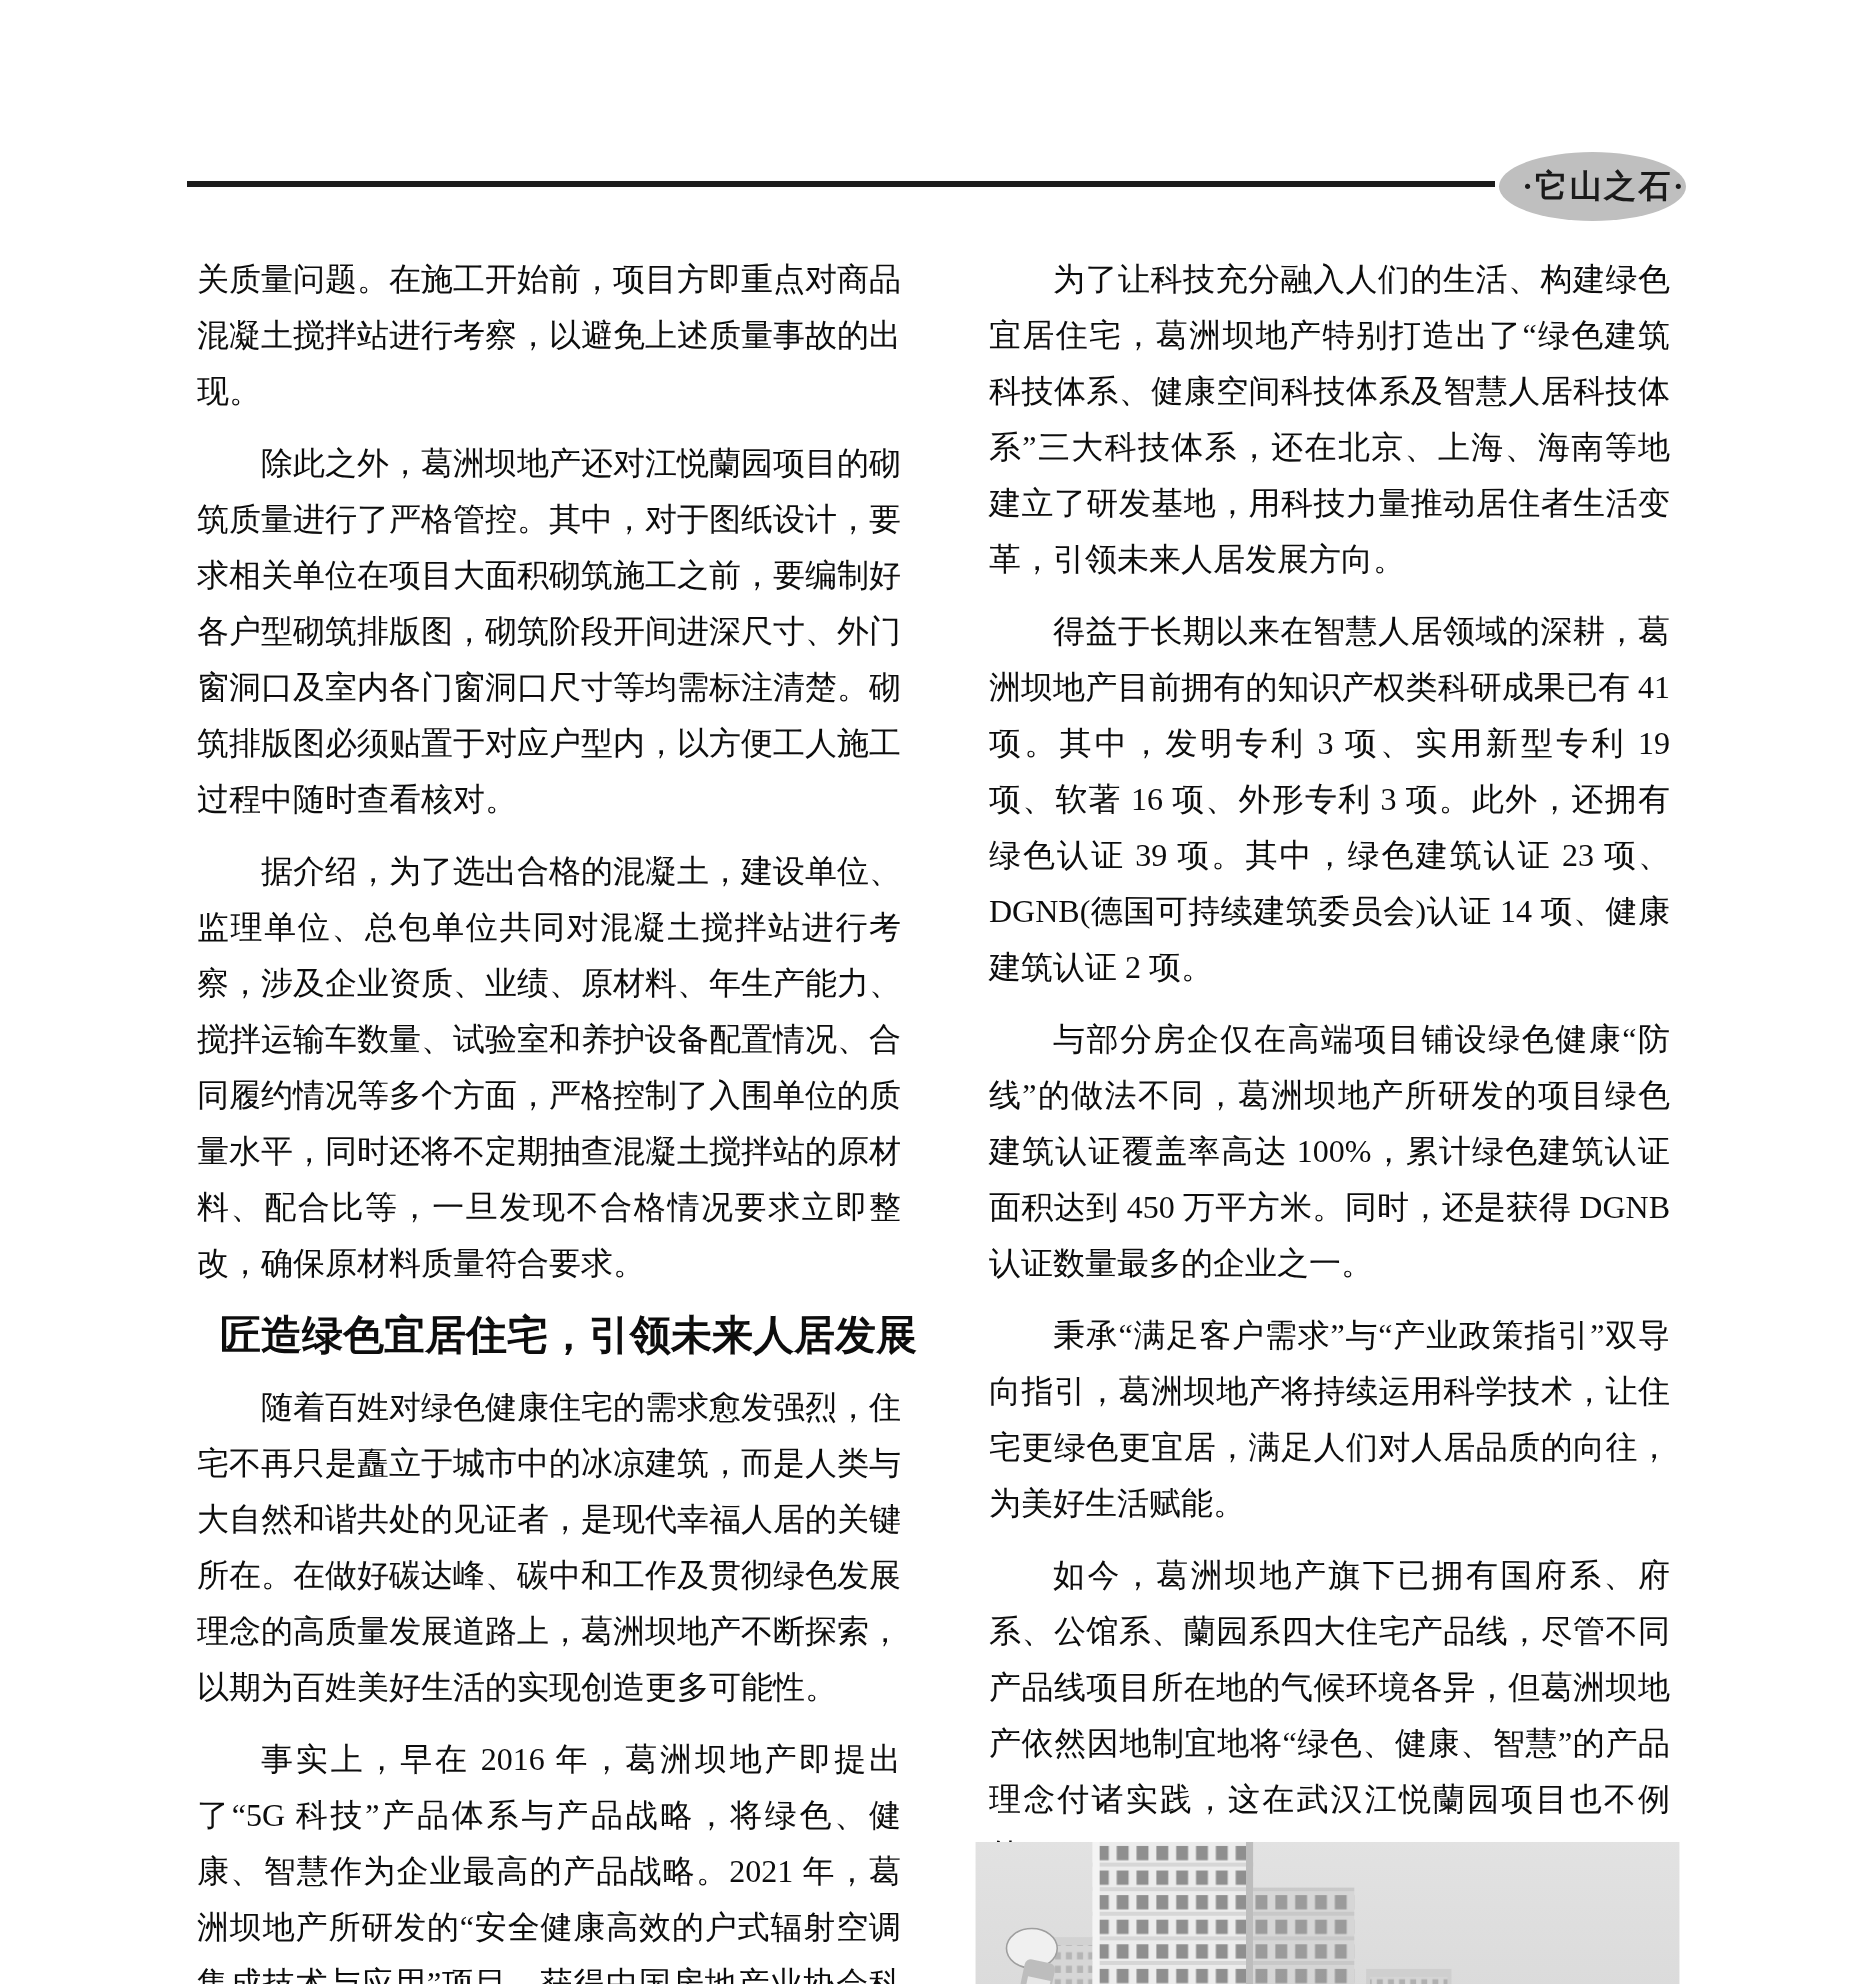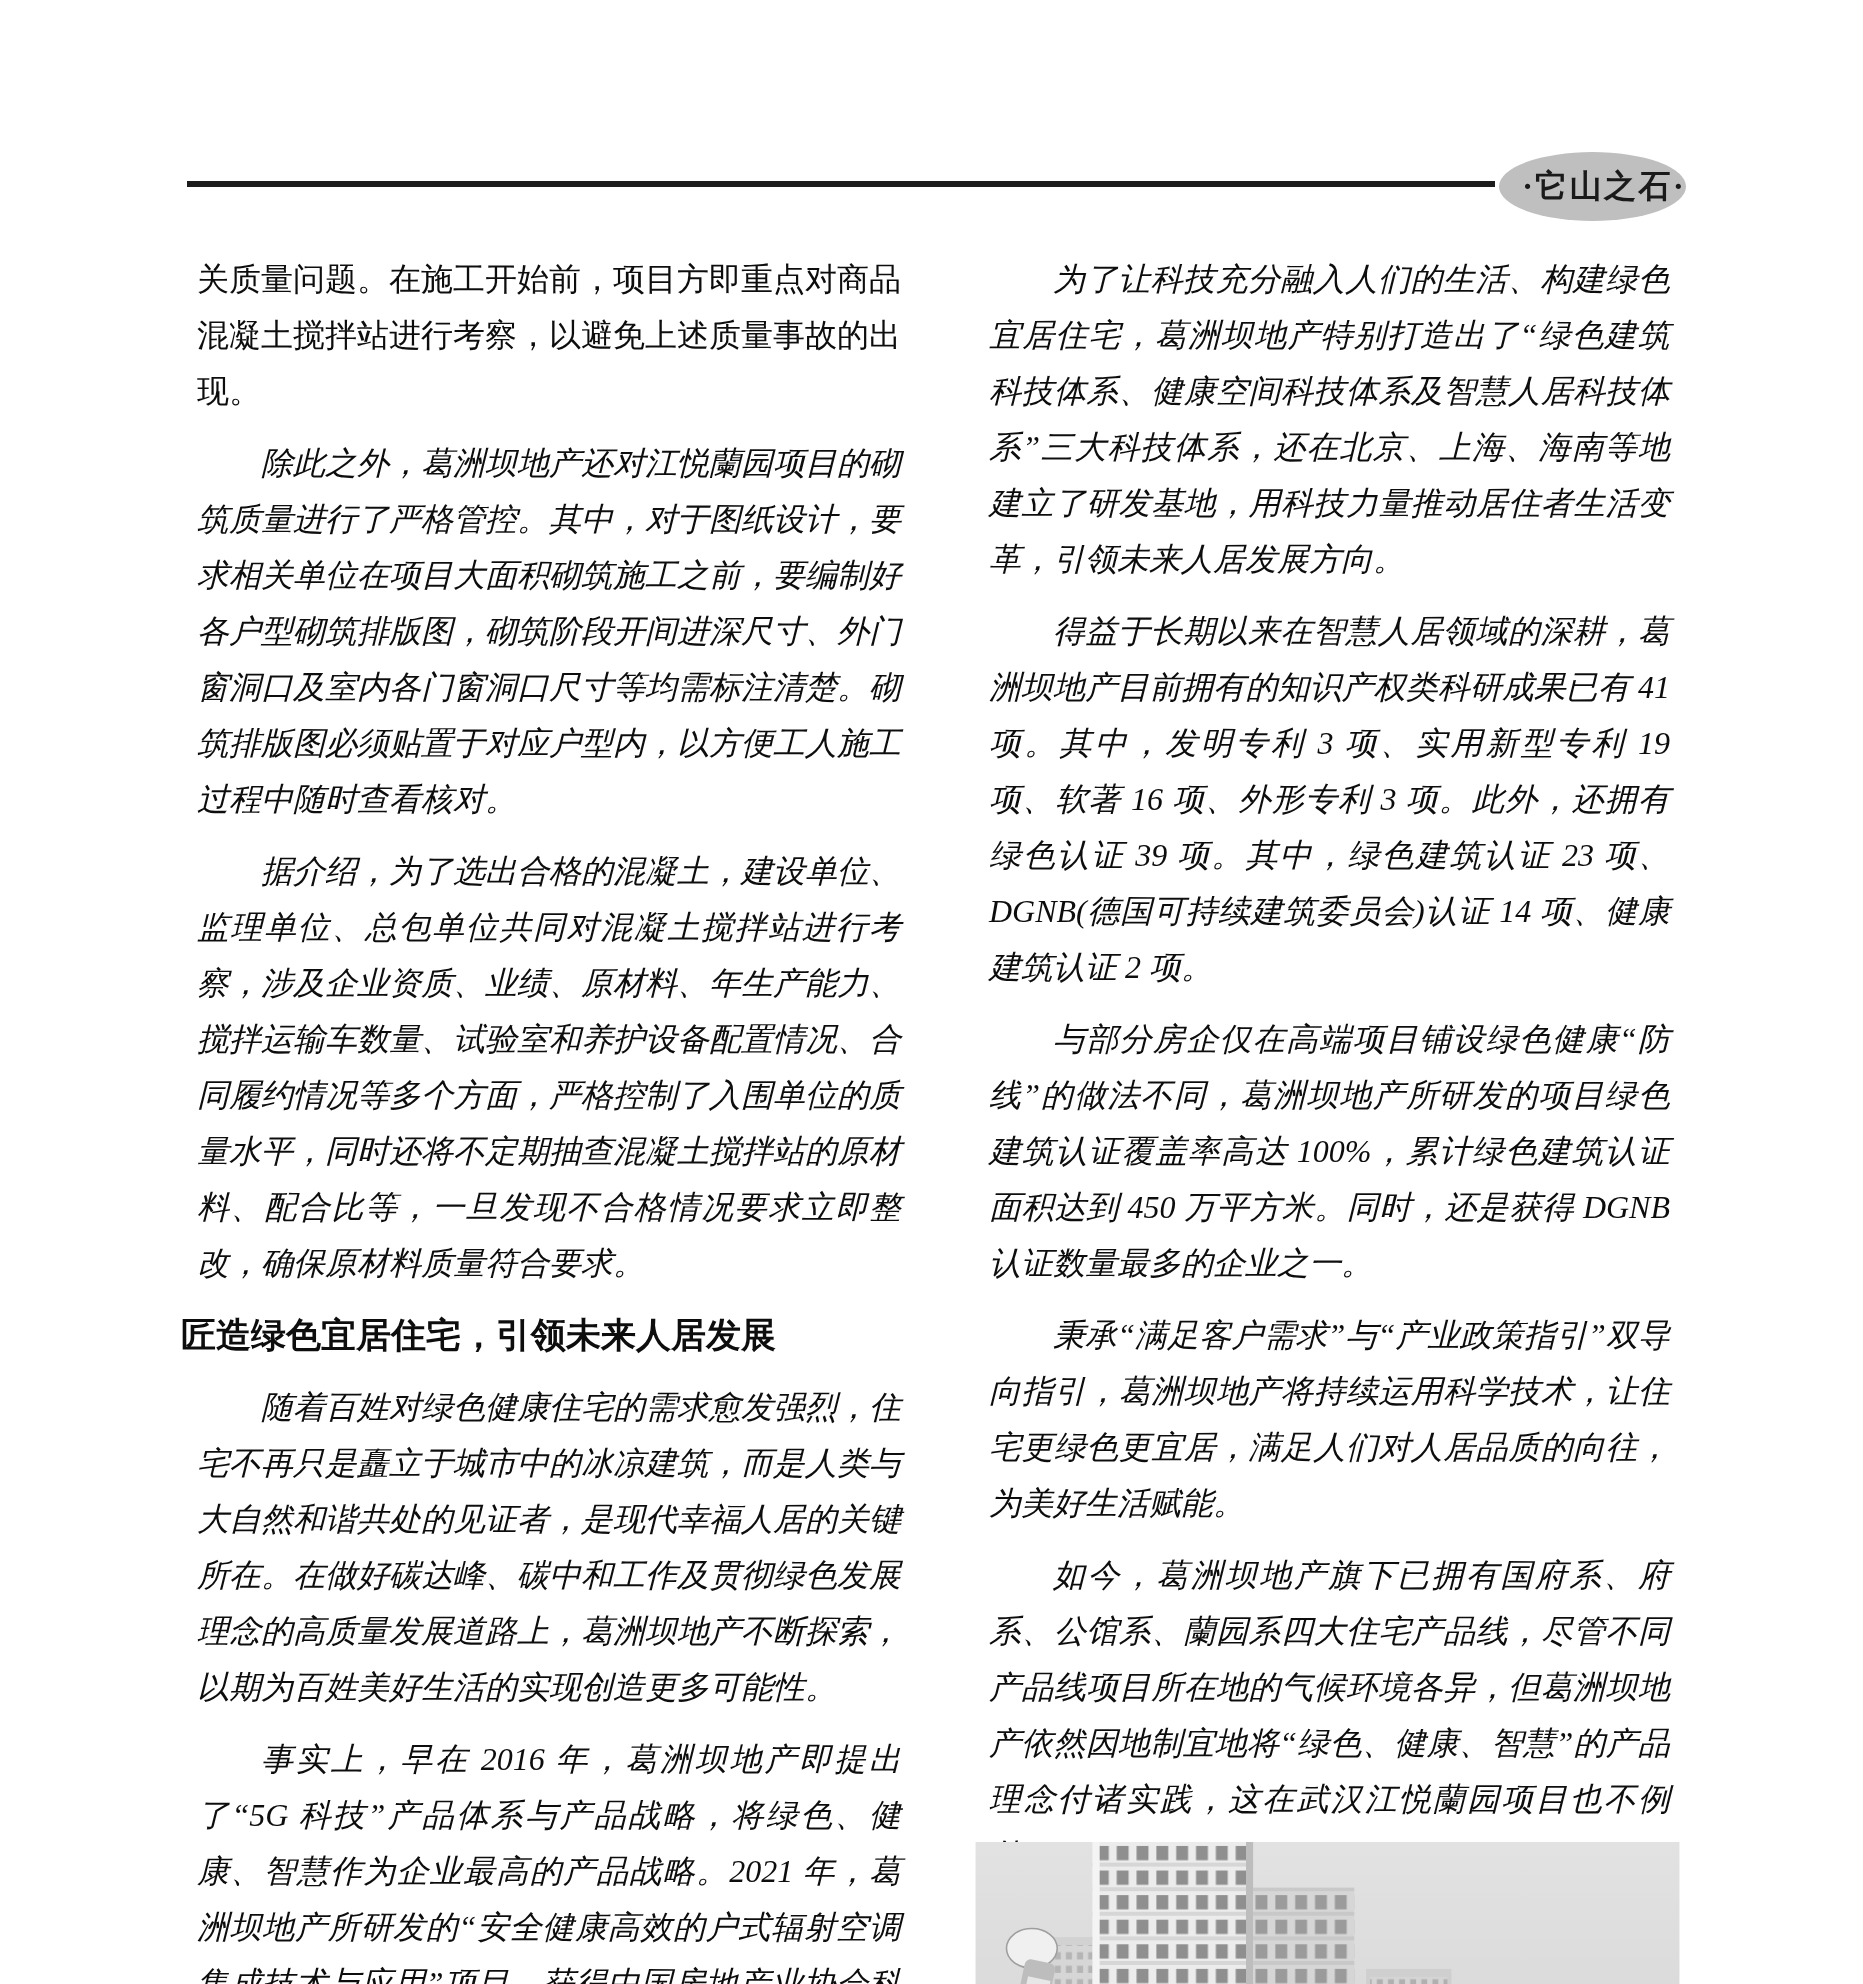--- a/index.html
+++ b/index.html
@@ -12,24 +12,24 @@
   .badge{
     position:absolute;left:1499px;top:152px;width:187px;height:69px;border-radius:50%;
     background:#bfbfbf;display:flex;align-items:center;justify-content:flex-end;
     font-size:32px;letter-spacing:2.4px;color:#1a1a1a;font-weight:bold;
   }
   
   .col{position:absolute;top:235px;font-size:32px;line-height:56px;text-align:justify;}
   .col-left{left:181px;width:736px;}
   .col-right{left:973px;width:713px;}
   .col p{margin:16px;padding:0;text-justify:inter-character;}
-  .col p.indent{text-indent:2em;font-style:italic;}
+  .col p.indent{text-indent:2em;}
   .section-heading{
     margin:0;font-family:"Liberation Sans", sans-serif;font-weight:bold;
-    font-size:35px;line-height:56px;text-align:left;text-indent:0;
+    font-size:41px;line-height:56px;text-align:right;text-indent:0;
   }
   
   .photo{position:absolute;left:975px;top:1842px;width:705px;height:462px;}
   .photo svg{display:block;width:100%;height:100%;}
 </style>
 </head>
 <body>
 
 <div class="header-rule"></div>
 <div class="badge">

